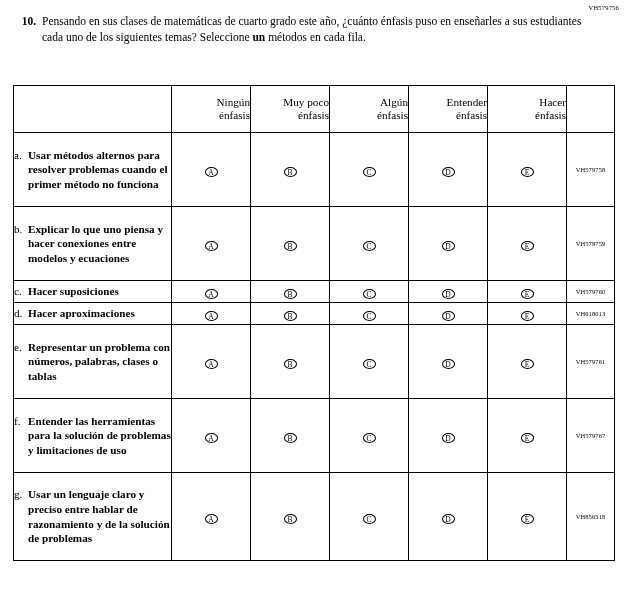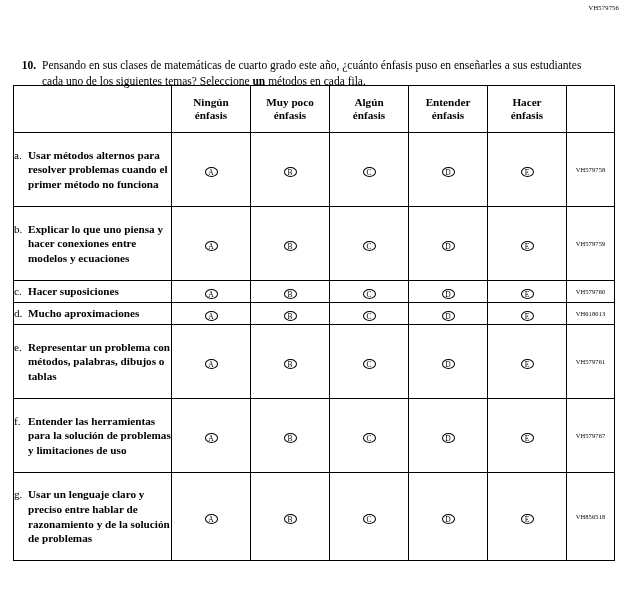--- a/index.html
+++ b/index.html
@@ -29,21 +29,20 @@
     letter-spacing: 0.2px;
     font-family: "Liberation Serif", serif;
   }
   .question {
     position: absolute;
     top: 14px;
     left: 16px;
     width: 585px;
     display: flex;
     align-items: flex-start;
-    margin-top: 44px;
   }
   .q-num {
     font-weight: bold;
     font-size: 11.5px;
     width: 26px;
     flex: 0 0 26px;
     text-align: right;
     padding-right: 6px;
     box-sizing: border-box;
     line-height: 15.5px;
@@ -68,22 +67,22 @@
     border: 1px solid #000000;
     padding: 0;
     vertical-align: middle;
   }
   .col-item  { width: 158px; }
   .col-opt   { width: 79px; }
   .col-id    { width: 48px; }
 
   thead th {
     height: 46px;
-    text-align: center;
-    font-weight: bold;
+    text-align: right;
+    font-weight: normal;
     font-size: 11.2px;
     line-height: 13.5px;
   }
   thead th.blank-item, thead th.blank-id { border: 1px solid #000; }
 
   td.item {
     font-size: 11.2px;
     line-height: 14.6px;
     padding: 4px 4px 4px 6px;
     vertical-align: top;
@@ -222,36 +221,36 @@
         <td class="bubble"><span class="bub">C</span></td>
         <td class="bubble"><span class="bub">D</span></td>
         <td class="bubble"><span class="bub">E</span></td>
         <td class="rowid">VH579760</td>
       </tr>
 
       <tr style="height:22px;">
         <td class="item single">
           <div class="item-inner">
             <span class="item-letter">d.</span>
-            <span class="item-label">Mucho aproximaciones</span>
+            <span class="item-label">Hacer aproximaciones</span>
           </div>
         </td>
         <td class="bubble"><span class="bub">A</span></td>
         <td class="bubble"><span class="bub">B</span></td>
         <td class="bubble"><span class="bub">C</span></td>
         <td class="bubble"><span class="bub">D</span></td>
         <td class="bubble"><span class="bub">E</span></td>
         <td class="rowid">VH618013</td>
       </tr>
 
       <tr style="height:74px;">
         <td class="item">
           <div class="item-inner">
             <span class="item-letter">e.</span>
-            <span class="item-label">Representar un problema con métodos, palabras, dibujos o tablas</span>
+            <span class="item-label">Representar un problema con números, palabras, clases o tablas</span>
           </div>
         </td>
         <td class="bubble"><span class="bub">A</span></td>
         <td class="bubble"><span class="bub">B</span></td>
         <td class="bubble"><span class="bub">C</span></td>
         <td class="bubble"><span class="bub">D</span></td>
         <td class="bubble"><span class="bub">E</span></td>
         <td class="rowid">VH579761</td>
       </tr>
 

